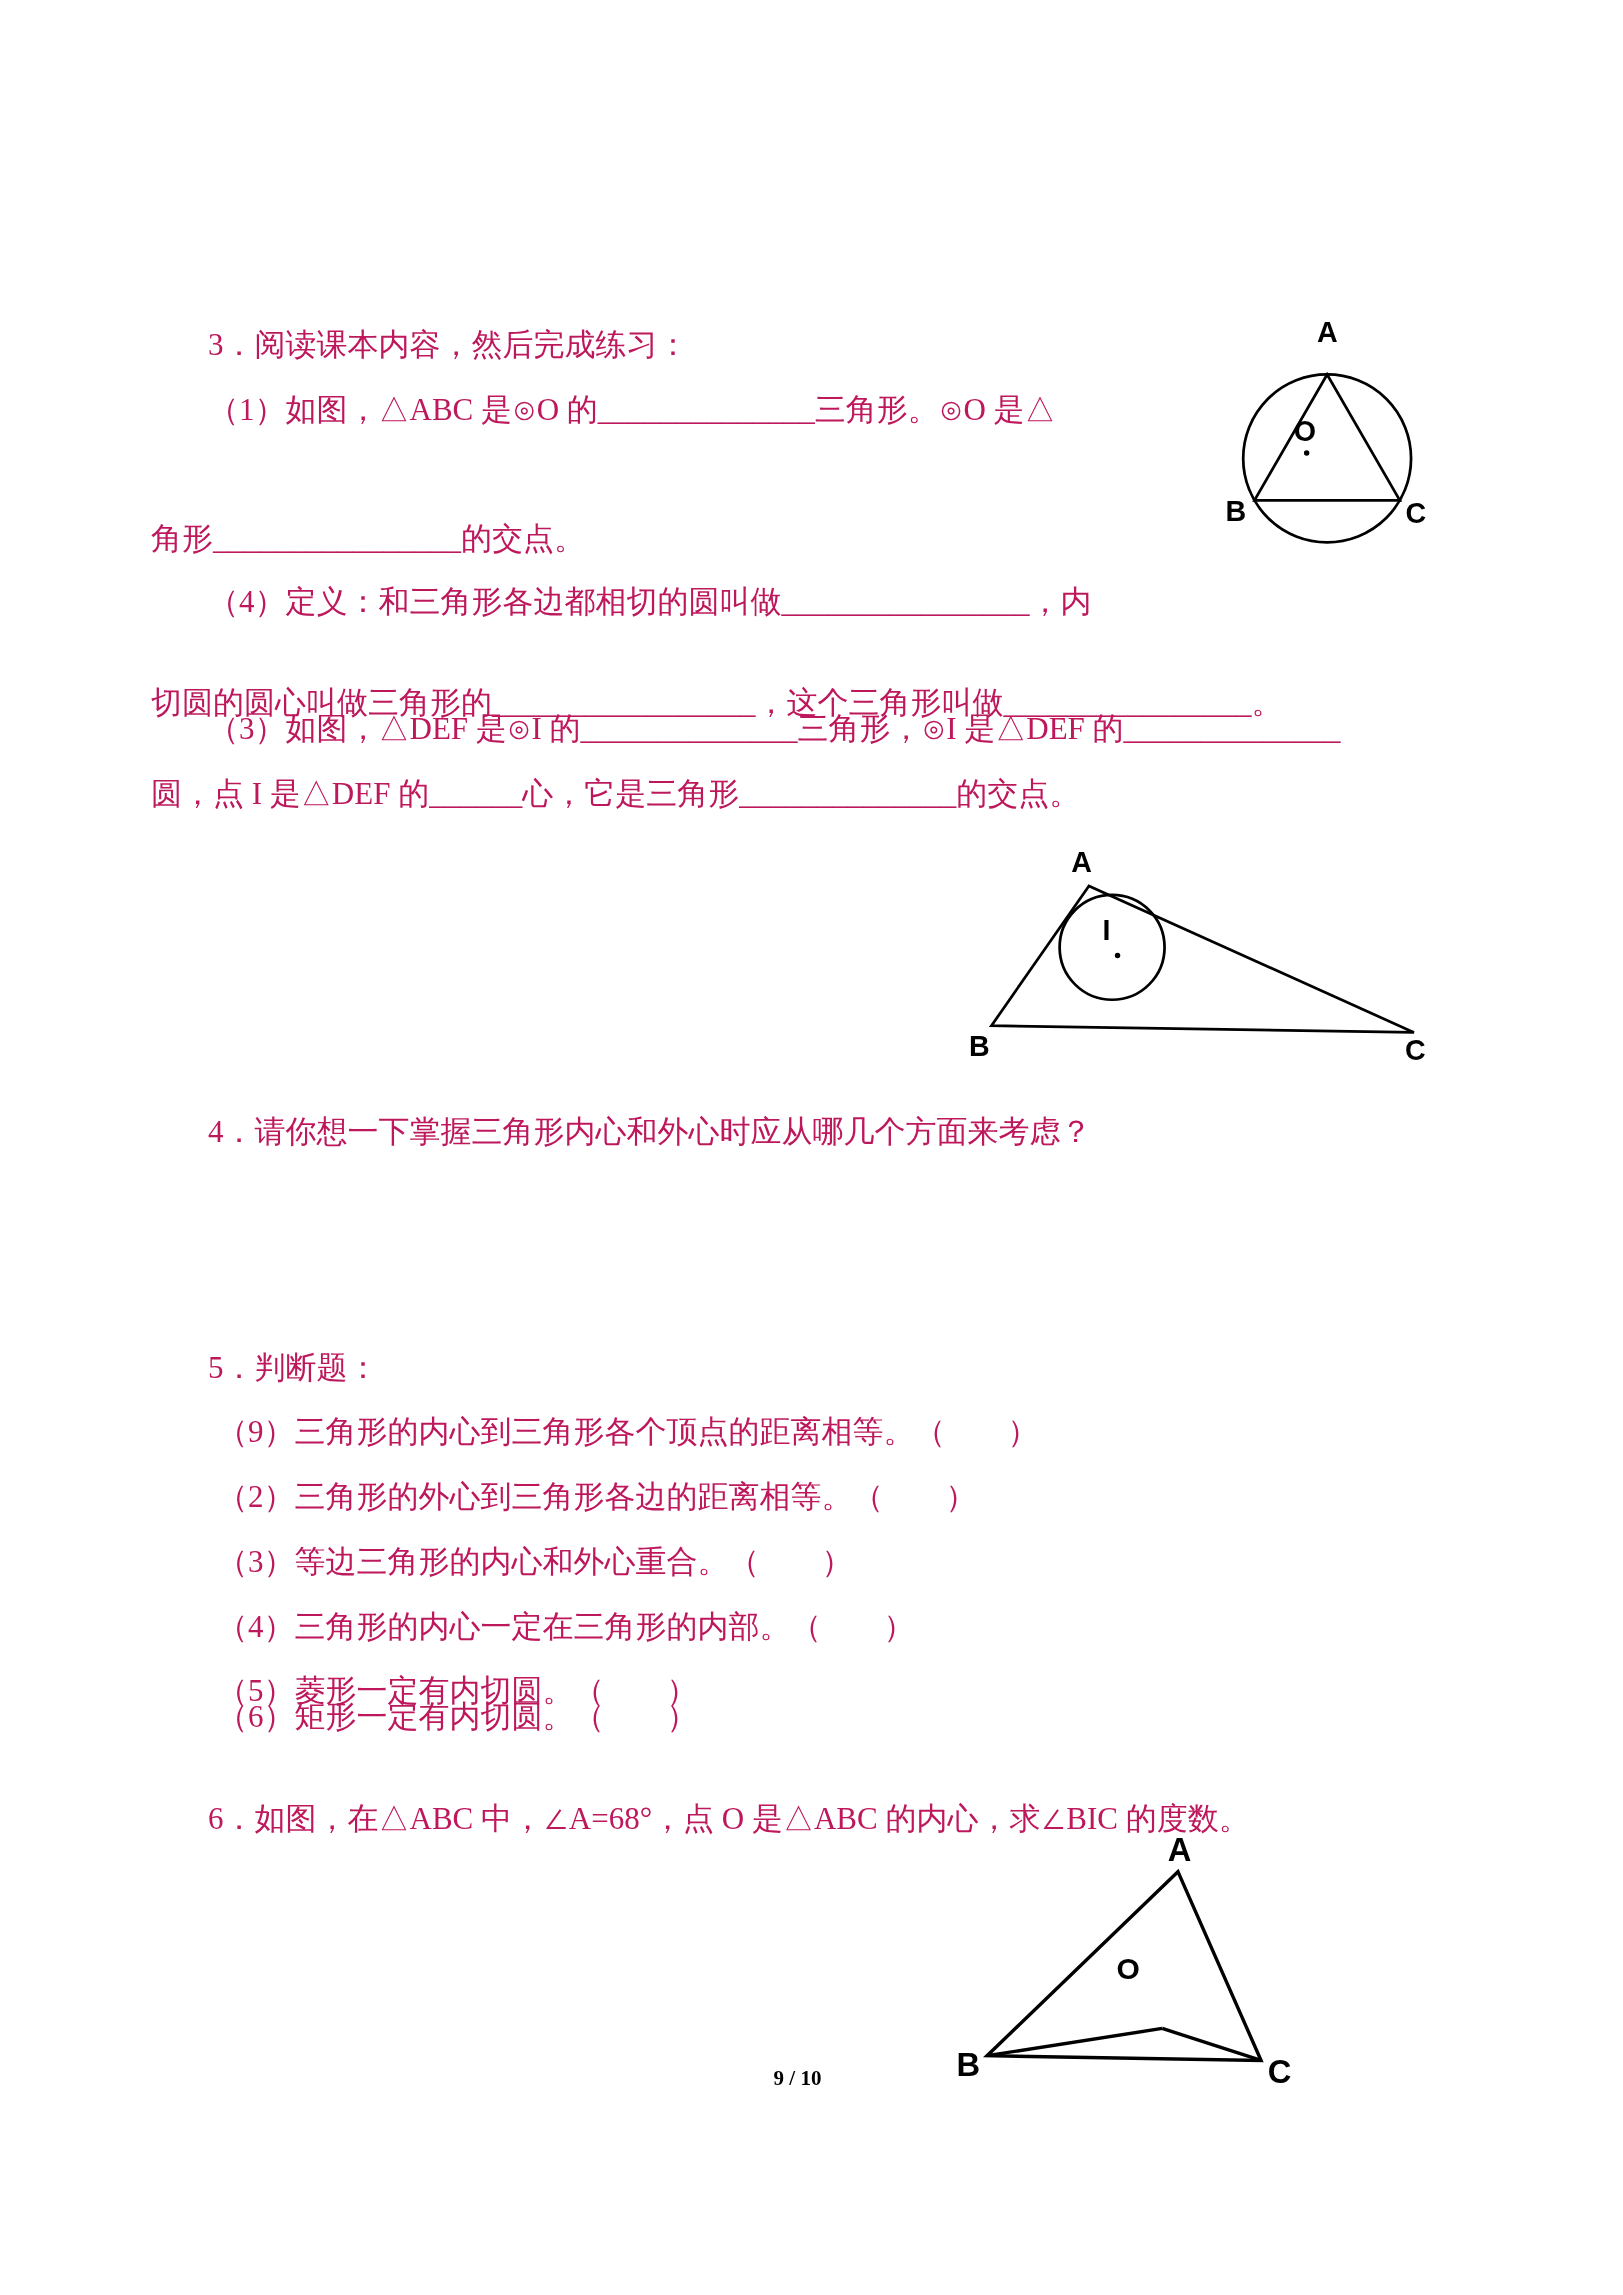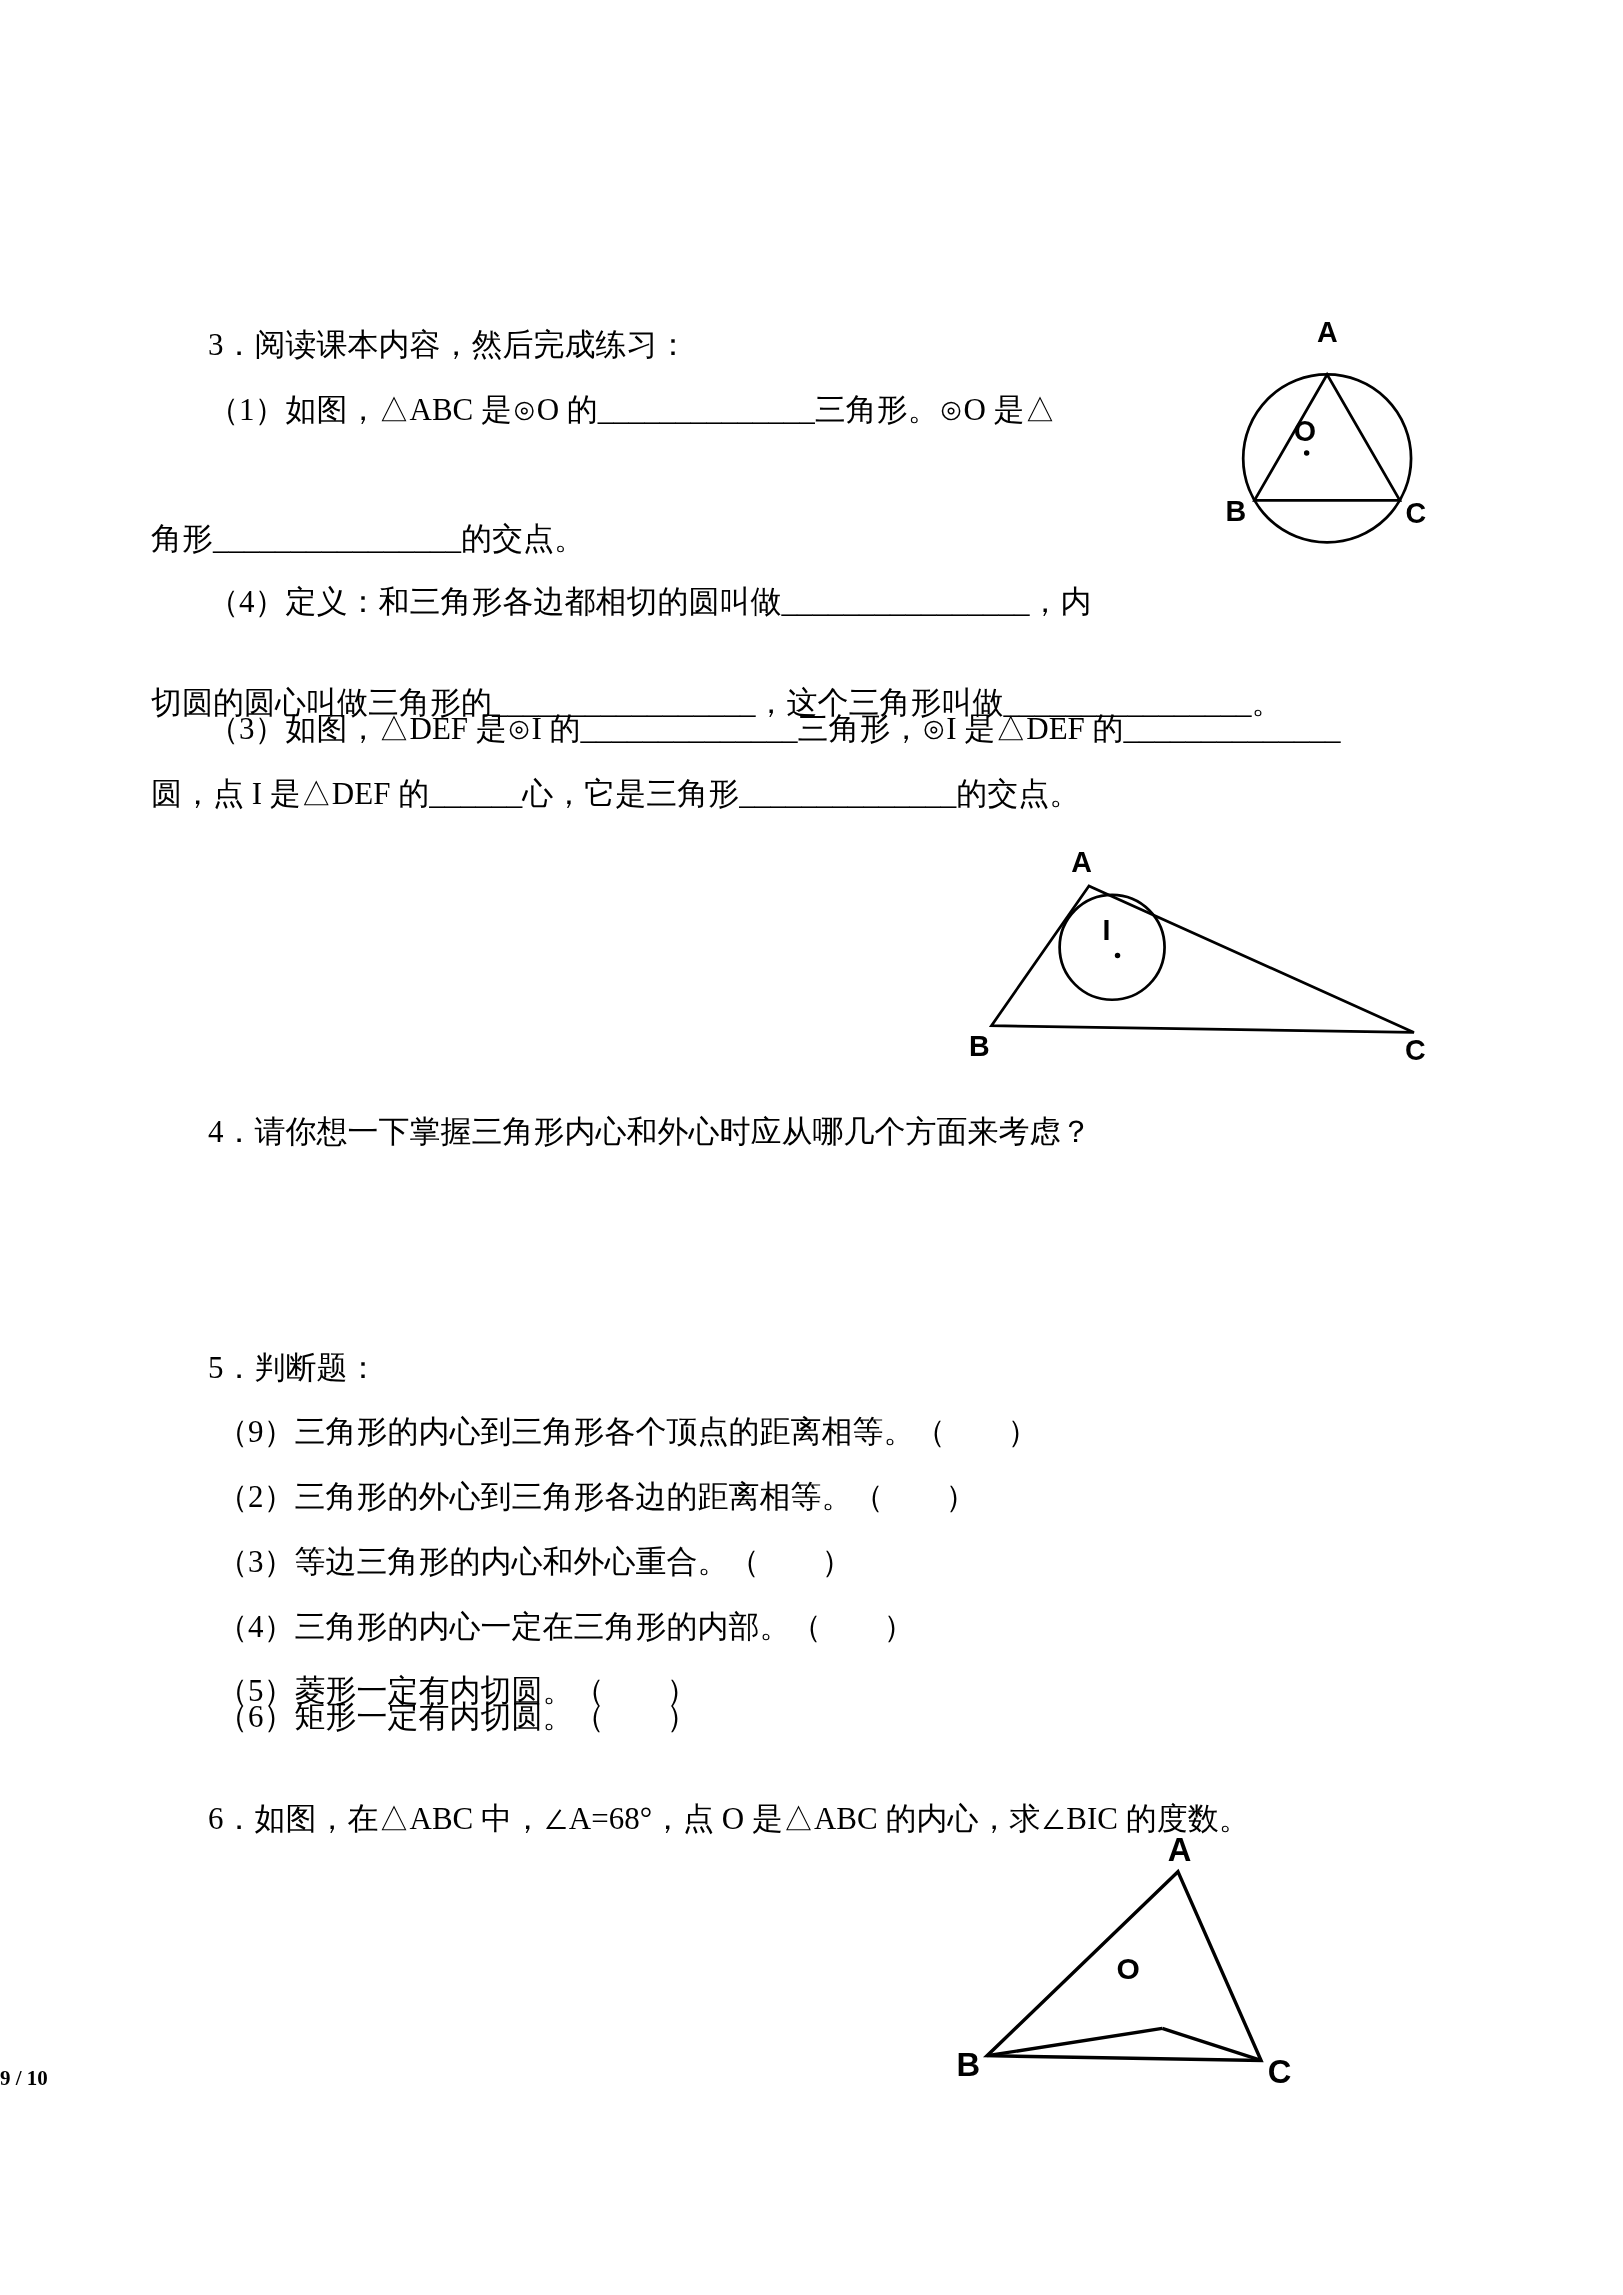--- a/index.html
+++ b/index.html
@@ -15,39 +15,39 @@
     font-family: "Liberation Serif", serif;
     color: #000000;
     overflow: hidden;
   }
   .line {
     position: absolute;
     left: 151px;
     font-size: 31px;
     line-height: 1.2;
     white-space: nowrap;
-    color: #000000;
+    color: #be185d;
   }
   .indent { left: 208px; }
   .jitem  { left: 217px; }
   .figure {
     position: absolute;
   }
   .figure svg text {
     font-family: "Liberation Sans", sans-serif;
     font-weight: bold;
     font-size: 42px;
     fill: #000000;
   }
   .footer {
     position: absolute;
     top: 2066px;
     left: 0;
     width: 1595px;
-    text-align: left;
+    text-align: center;
     font-size: 21px;
     font-weight: bold;
     font-family: "Liberation Serif", serif;
   }
 </style>
 </head>
 <body>
 
 <div class="page">
 

